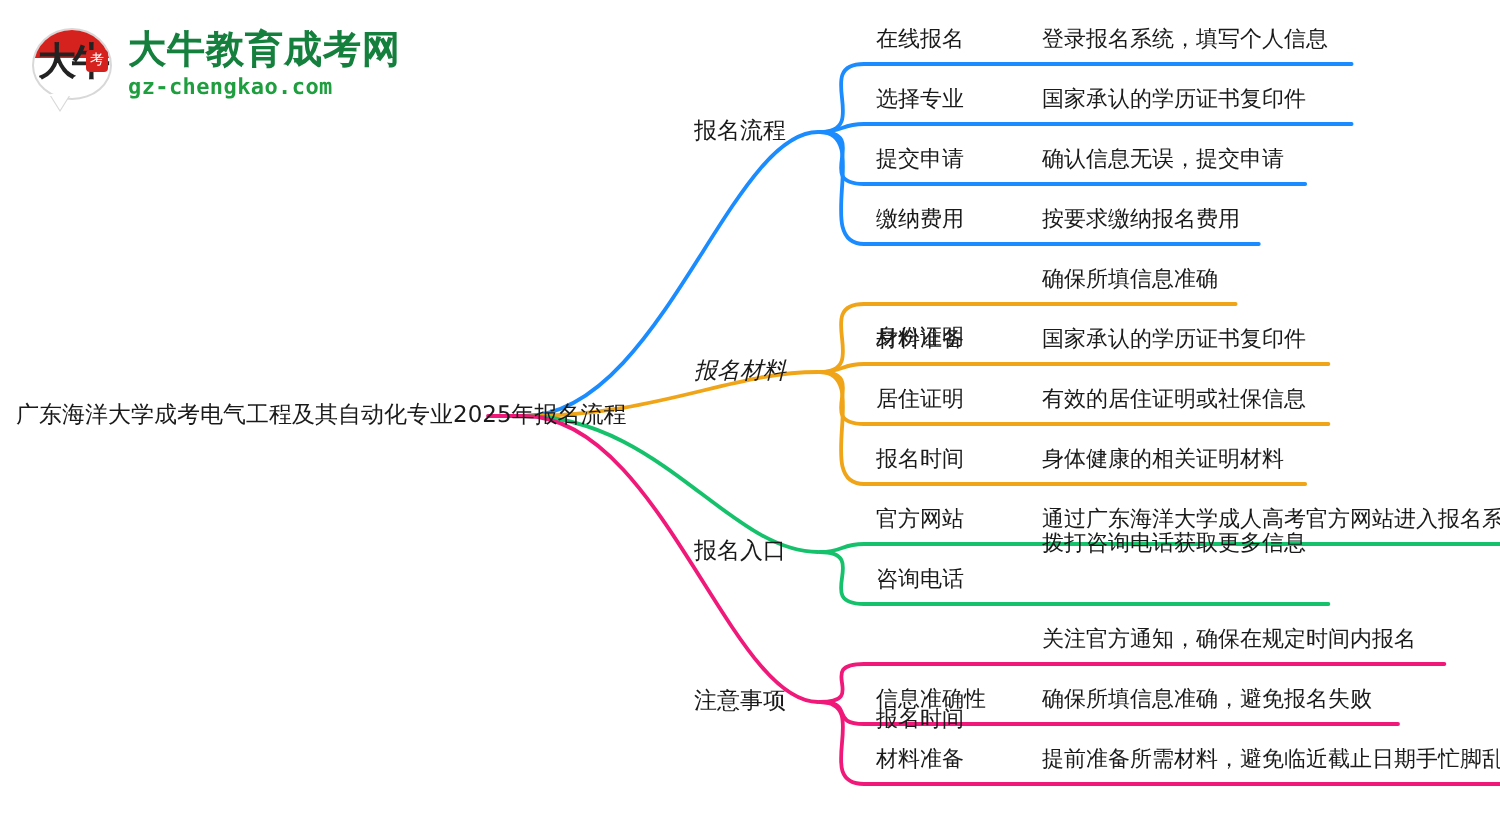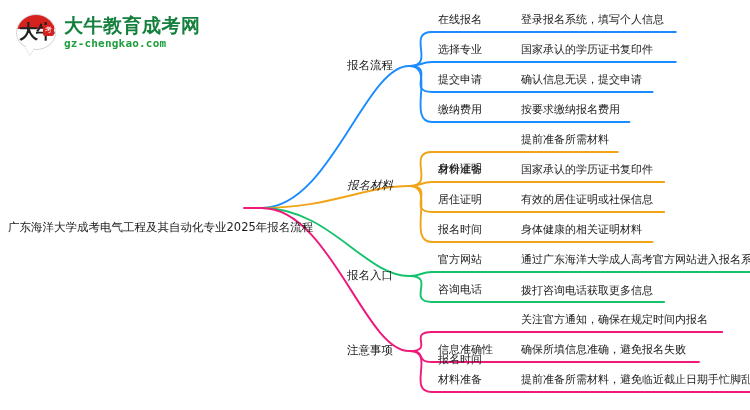--- a/index.html
+++ b/index.html
@@ -125,21 +125,20 @@
     position: absolute;
     white-space: nowrap;
     font-family: "DejaVu Sans", "Liberation Sans", sans-serif;
     color: #1a1a1a;
   }
   #root-title {
     font-size: 11.5px;
     line-height: 14px;
     left: 8px;
     top: 200px;
-    margin-top: 20px;
   }
   .branch-label {
     font-size: 11.5px;
     line-height: 14px;
     text-align: center;
     width: 76px;
   }
   .leaf-label {
     font-size: 11px;
     line-height: 14px;
@@ -197,32 +196,32 @@
     <div class="node-text leaf-label" style="top: 13px;">在线报名</div>
     <div class="node-text leaf-desc" style="top: 13px;">登录报名系统，填写个人信息</div>
     <div class="node-text leaf-label" style="top: 43px;">选择专业</div>
     <div class="node-text leaf-desc" style="top: 43px;">国家承认的学历证书复印件</div>
     <div class="node-text leaf-label" style="top: 73px;">提交申请</div>
     <div class="node-text leaf-desc" style="top: 73px;">确认信息无误，提交申请</div>
     <div class="node-text leaf-label" style="top: 103px;">缴纳费用</div>
     <div class="node-text leaf-desc" style="top: 103px;">按要求缴纳报名费用</div>
     <div class="node-text branch-label" style="left: 332px; top: 178px; font-style: italic;">报名材料</div>
     <div class="node-text leaf-label" style="top: 133px; margin-top: 29px;">身份证明</div>
-    <div class="node-text leaf-desc" style="top: 133px;">提前准备所需材料</div>
+    <div class="node-text leaf-desc" style="top: 133px;">确保所填信息准确</div>
     <div class="node-text leaf-label" style="top: 163px;">材料准备</div>
     <div class="node-text leaf-desc" style="top: 163px;">国家承认的学历证书复印件</div>
     <div class="node-text leaf-label" style="top: 193px;">居住证明</div>
     <div class="node-text leaf-desc" style="top: 193px;">有效的居住证明或社保信息</div>
     <div class="node-text leaf-label" style="top: 223px;">报名时间</div>
     <div class="node-text leaf-desc" style="top: 223px;">身体健康的相关证明材料</div>
     <div class="node-text branch-label" style="left: 332px; top: 268px;">报名入口</div>
     <div class="node-text leaf-label" style="top: 253px;">官方网站</div>
     <div class="node-text leaf-desc" style="top: 253px;">通过广东海洋大学成人高考官方网站进入报名系统</div>
     <div class="node-text leaf-label" style="top: 283px;">咨询电话</div>
-    <div class="node-text leaf-desc" style="top: 284px;">拨打咨询电话获取更多信息</div>
+    <div class="node-text leaf-desc" style="top: 265px;">拨打咨询电话获取更多信息</div>
     <div class="node-text branch-label" style="left: 332px; top: 343px;">注意事项</div>
     <div class="node-text leaf-label" style="top: 313px; margin-top: 40px;">报名时间</div>
     <div class="node-text leaf-desc" style="top: 313px;">关注官方通知，确保在规定时间内报名</div>
     <div class="node-text leaf-label" style="top: 343px;">信息准确性</div>
     <div class="node-text leaf-desc" style="top: 343px;">确保所填信息准确，避免报名失败</div>
     <div class="node-text leaf-label" style="top: 373px;">材料准备</div>
     <div class="node-text leaf-desc" style="top: 373px;">提前准备所需材料，避免临近截止日期手忙脚乱</div>
   </div>
 
 </body></html>

